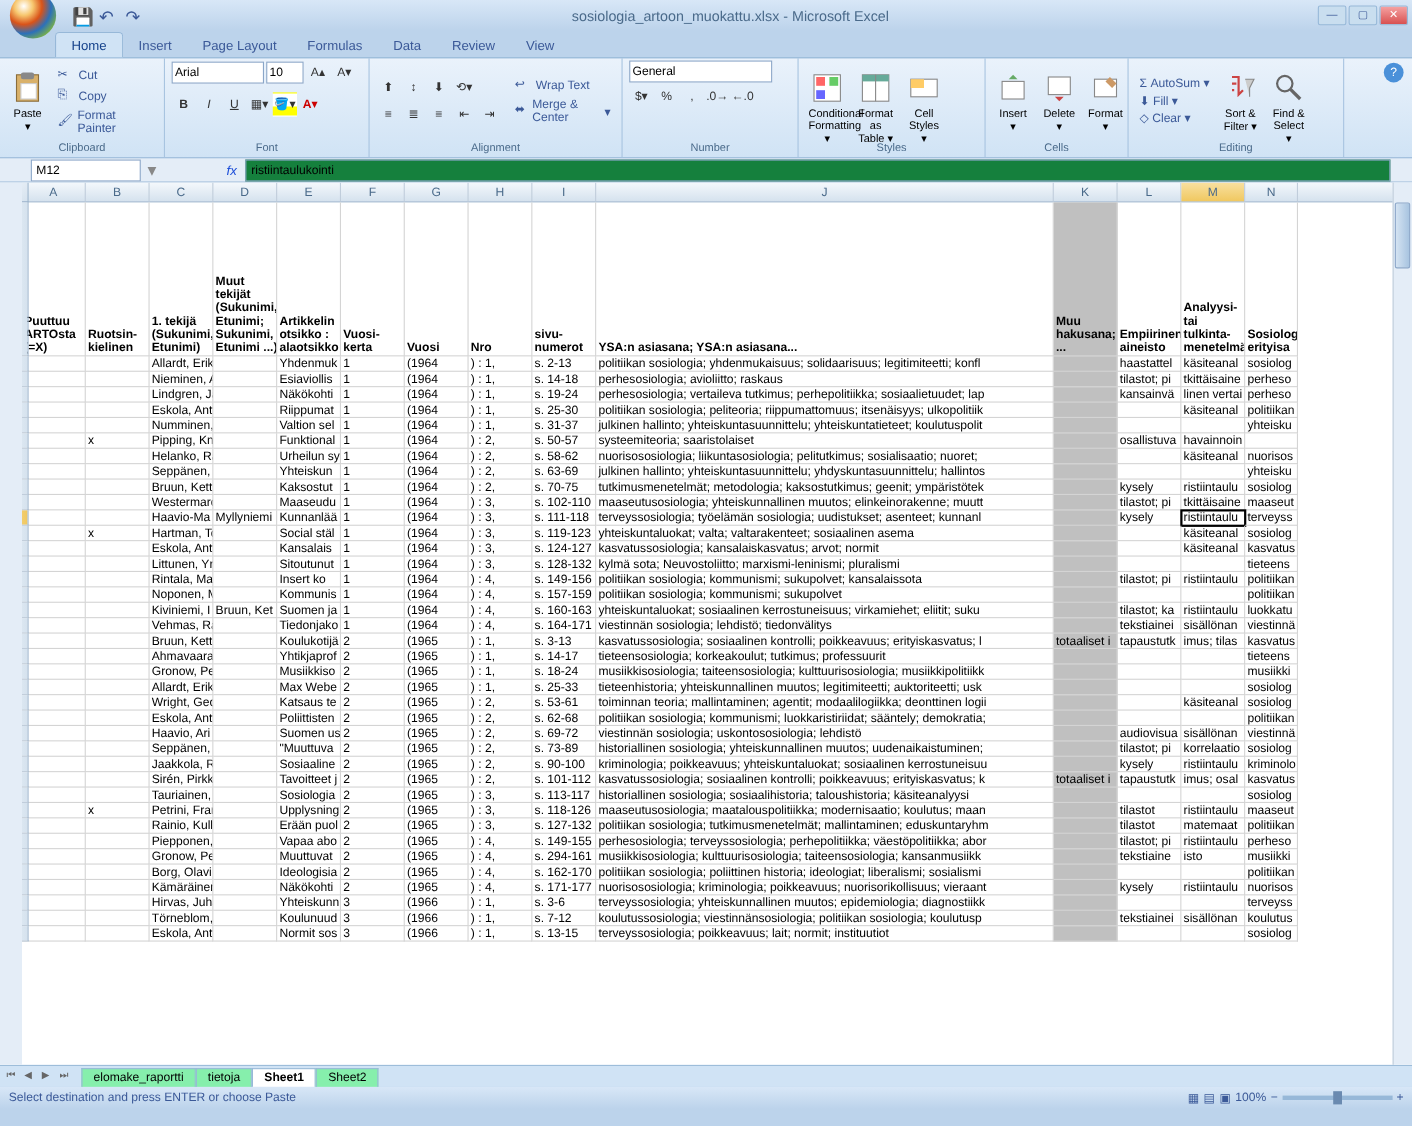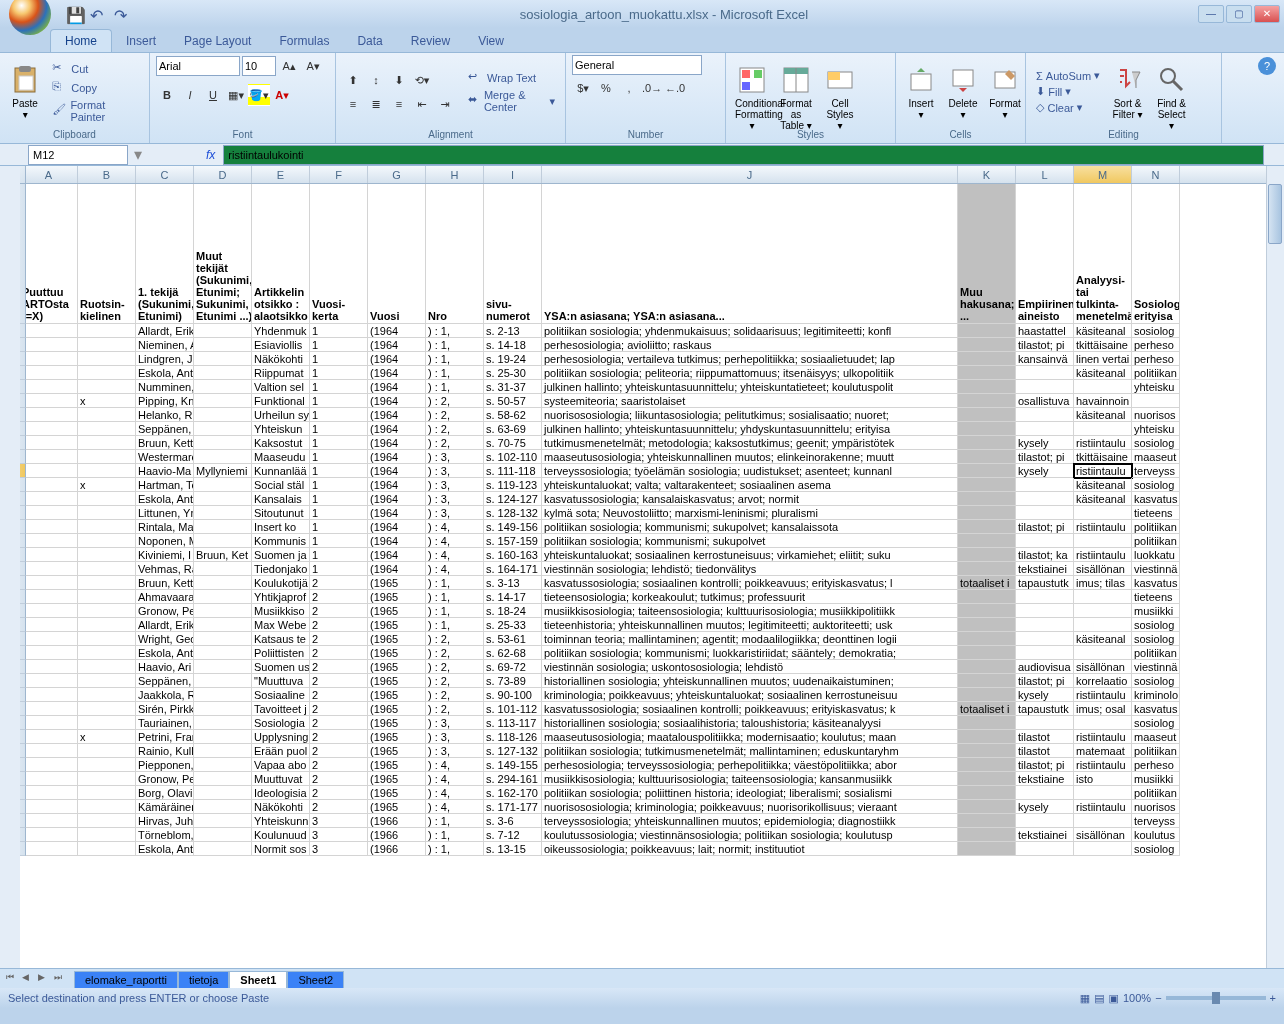--- a/index.html
+++ b/index.html
@@ -41,21 +41,21 @@
 .row-header.sel { background: linear-gradient(90deg, #f8e0a0, #f0c860); }
 .grid-row { display: flex; height: 14px; position: relative; }
 .grid-row.header-row { height: auto; }
 .cell { border-right: 1px solid #d4d4d4; border-bottom: 1px solid #d4d4d4; font-size: 11px; font-family: Arial; padding: 0 2px; white-space: nowrap; overflow: hidden; height: 100%; line-height: 14px; }
 .cell.hdr { white-space: normal; font-weight: bold; line-height: 12px; padding: 1px 2px; }
 .col-K { background: #c0c0c0; }
 .sel-cell { outline: 2px solid #000; outline-offset: -1px; background: #fff; }
 .sheet-tabs { height: 20px; background: #d0e3f5; display: flex; align-items: center; border-top: 1px solid #97b8d8; }
 .nav-btns { display: flex; gap: 2px; padding: 0 6px; }
 .nav-btn { width: 14px; height: 14px; font-size: 9px; cursor: pointer; color: #666; }
-.sheet-tab { font-size: 11px; padding: 2px 10px; background: #3b82f6; border: 1px solid #97b8d8; border-bottom: none; cursor: pointer; margin-top: 1px; }
+.sheet-tab { font-size: 11px; padding: 2px 10px; background: #86efac; border: 1px solid #97b8d8; border-bottom: none; cursor: pointer; margin-top: 1px; }
 .sheet-tab.active { background: #fff; font-weight: bold; }
 .status-bar { height: 20px; background: linear-gradient(#d8e7f7, #bcd3eb); display: flex; align-items: center; padding: 0 8px; font-size: 11px; color: #3b5998; }
 .status-text { flex: 1; }
 .zoom-controls { display: flex; align-items: center; gap: 4px; }
 .zoom-slider { width: 100px; height: 4px; background: #97b8d8; position: relative; }
 .zoom-thumb { width: 8px; height: 12px; background: #6a8ab0; position: absolute; left: 46px; top: -4px; }
 .corner { width: 26px; height: 18px; background: linear-gradient(135deg, #f4f8fc, #d5e2ee); border-right: 1px solid #9eb6ce; border-bottom: 1px solid #9eb6ce; position: absolute; left: -20px; }
 .scroll-v { position: absolute; right: 0; top: 166px; width: 18px; height: 802px; background: #e4edf7; border-left: 1px solid #c0cddb; }
 .scroll-thumb-v { width: 14px; height: 60px; background: linear-gradient(90deg,#d4e3f2,#a8c4e0); border: 1px solid #8aa6c8; border-radius: 2px; margin: 18px 1px; }
 .help-btn { width: 18px; height: 18px; border-radius: 50%; background: #4a90d9; color: #fff; text-align: center; font-size: 11px; line-height: 18px; margin-right: 4px; }
@@ -408,21 +408,21 @@
       <div class="row-header">9</div>
       <div class="cell" style="width: 58px;"></div>
       <div class="cell" style="width: 58px;"></div>
       <div class="cell" style="width: 58px;">Seppänen, Paavo</div>
       <div class="cell" style="width: 58px;"></div>
       <div class="cell" style="width: 58px;">Yhteiskun</div>
       <div class="cell" style="width: 58px;">1</div>
       <div class="cell" style="width: 58px;">(1964</div>
       <div class="cell" style="width: 58px;">) : 2,</div>
       <div class="cell" style="width: 58px;">s. 63-69</div>
-      <div class="cell" style="width: 416px;">julkinen hallinto; yhteiskuntasuunnittelu; yhdyskuntasuunnittelu; erityisa</div>
+      <div class="cell" style="width: 416px;">julkinen hallinto; yhteiskuntasuunnittelu; yhdyskuntasuunnittelu; hallintos</div>
       <div class="cell col-K" style="width: 58px;"></div>
       <div class="cell" style="width: 58px;"></div>
       <div class="cell" style="width: 58px;"></div>
       <div class="cell" style="width: 48px;">yhteisku</div>
     </div>
     <div class="grid-row">
       <div class="row-header">10</div>
       <div class="cell" style="width: 58px;"></div>
       <div class="cell" style="width: 58px;"></div>
       <div class="cell" style="width: 58px;">Bruun, Kettil</div>
@@ -918,21 +918,21 @@
       <div class="row-header">39</div>
       <div class="cell" style="width: 58px;"></div>
       <div class="cell" style="width: 58px;"></div>
       <div class="cell" style="width: 58px;">Eskola, Antti</div>
       <div class="cell" style="width: 58px;"></div>
       <div class="cell" style="width: 58px;">Normit sos</div>
       <div class="cell" style="width: 58px;">3</div>
       <div class="cell" style="width: 58px;">(1966</div>
       <div class="cell" style="width: 58px;">) : 1,</div>
       <div class="cell" style="width: 58px;">s. 13-15</div>
-      <div class="cell" style="width: 416px;">oikeussosiologia; poikkeavuus; lait; normit; instituutiot</div>
+      <div class="cell" style="width: 416px;">terveyssosiologia; poikkeavuus; lait; normit; instituutiot</div>
       <div class="cell col-K" style="width: 58px;"></div>
       <div class="cell" style="width: 58px;"></div>
       <div class="cell" style="width: 58px;"></div>
       <div class="cell" style="width: 48px;">sosiolog</div>
     </div>
   </div>
 <div class="scroll-v">
     <div class="scroll-thumb-v"></div>
   </div>
 

